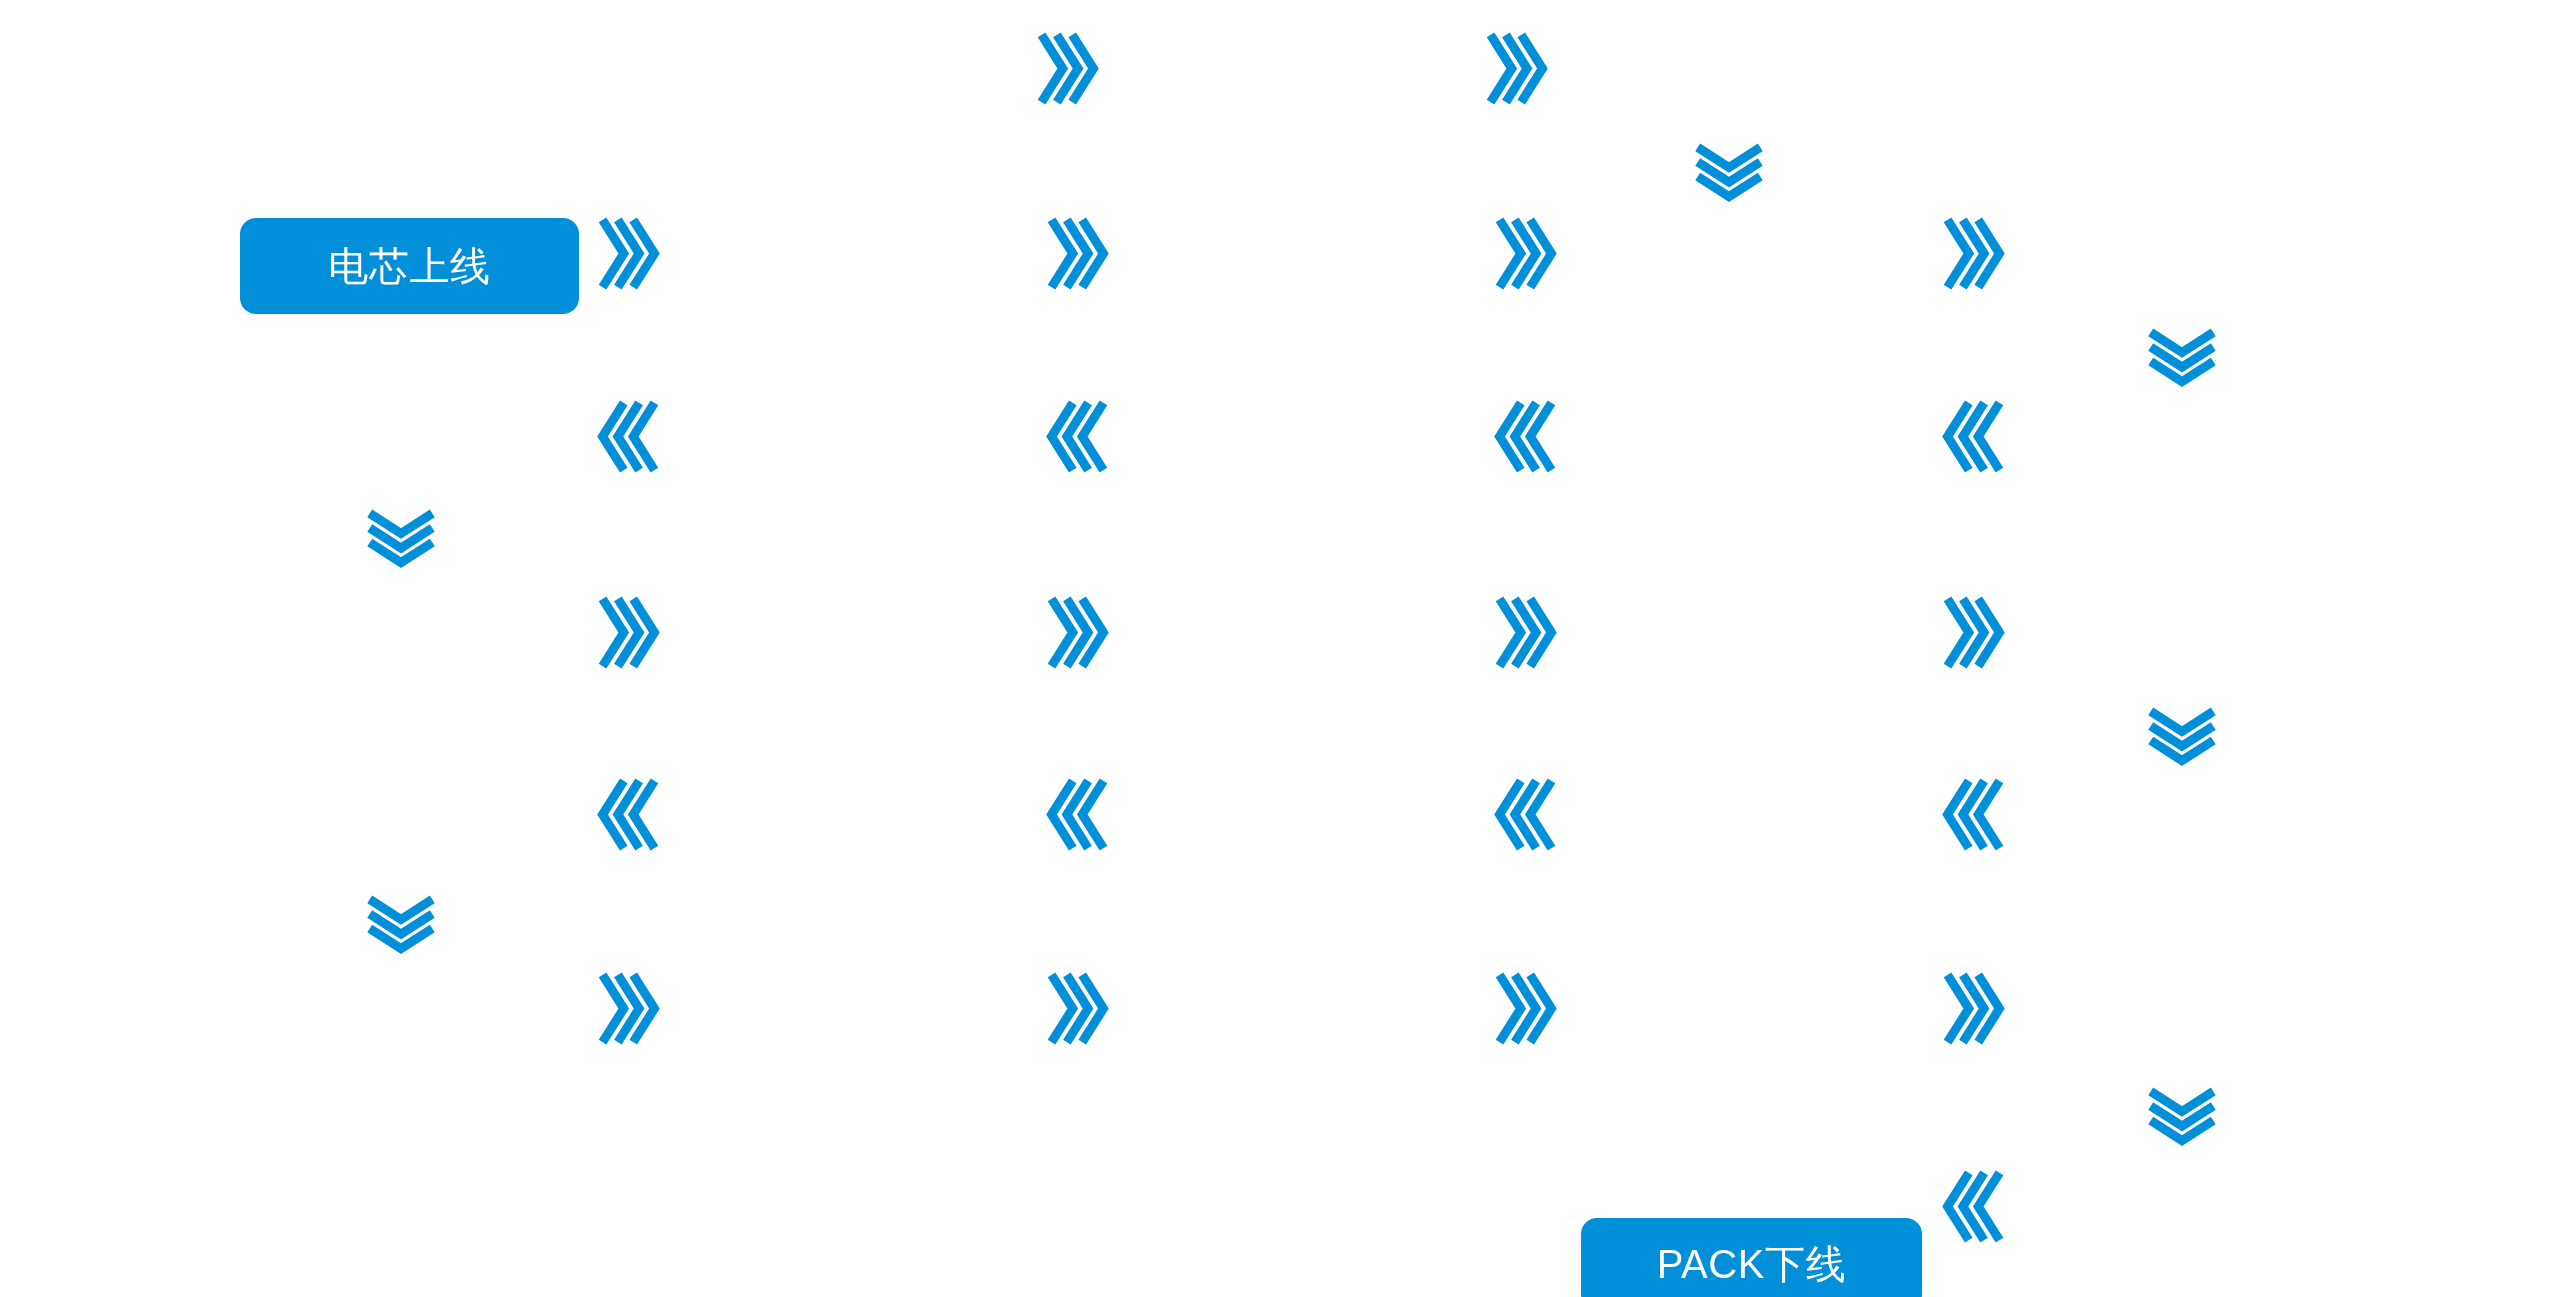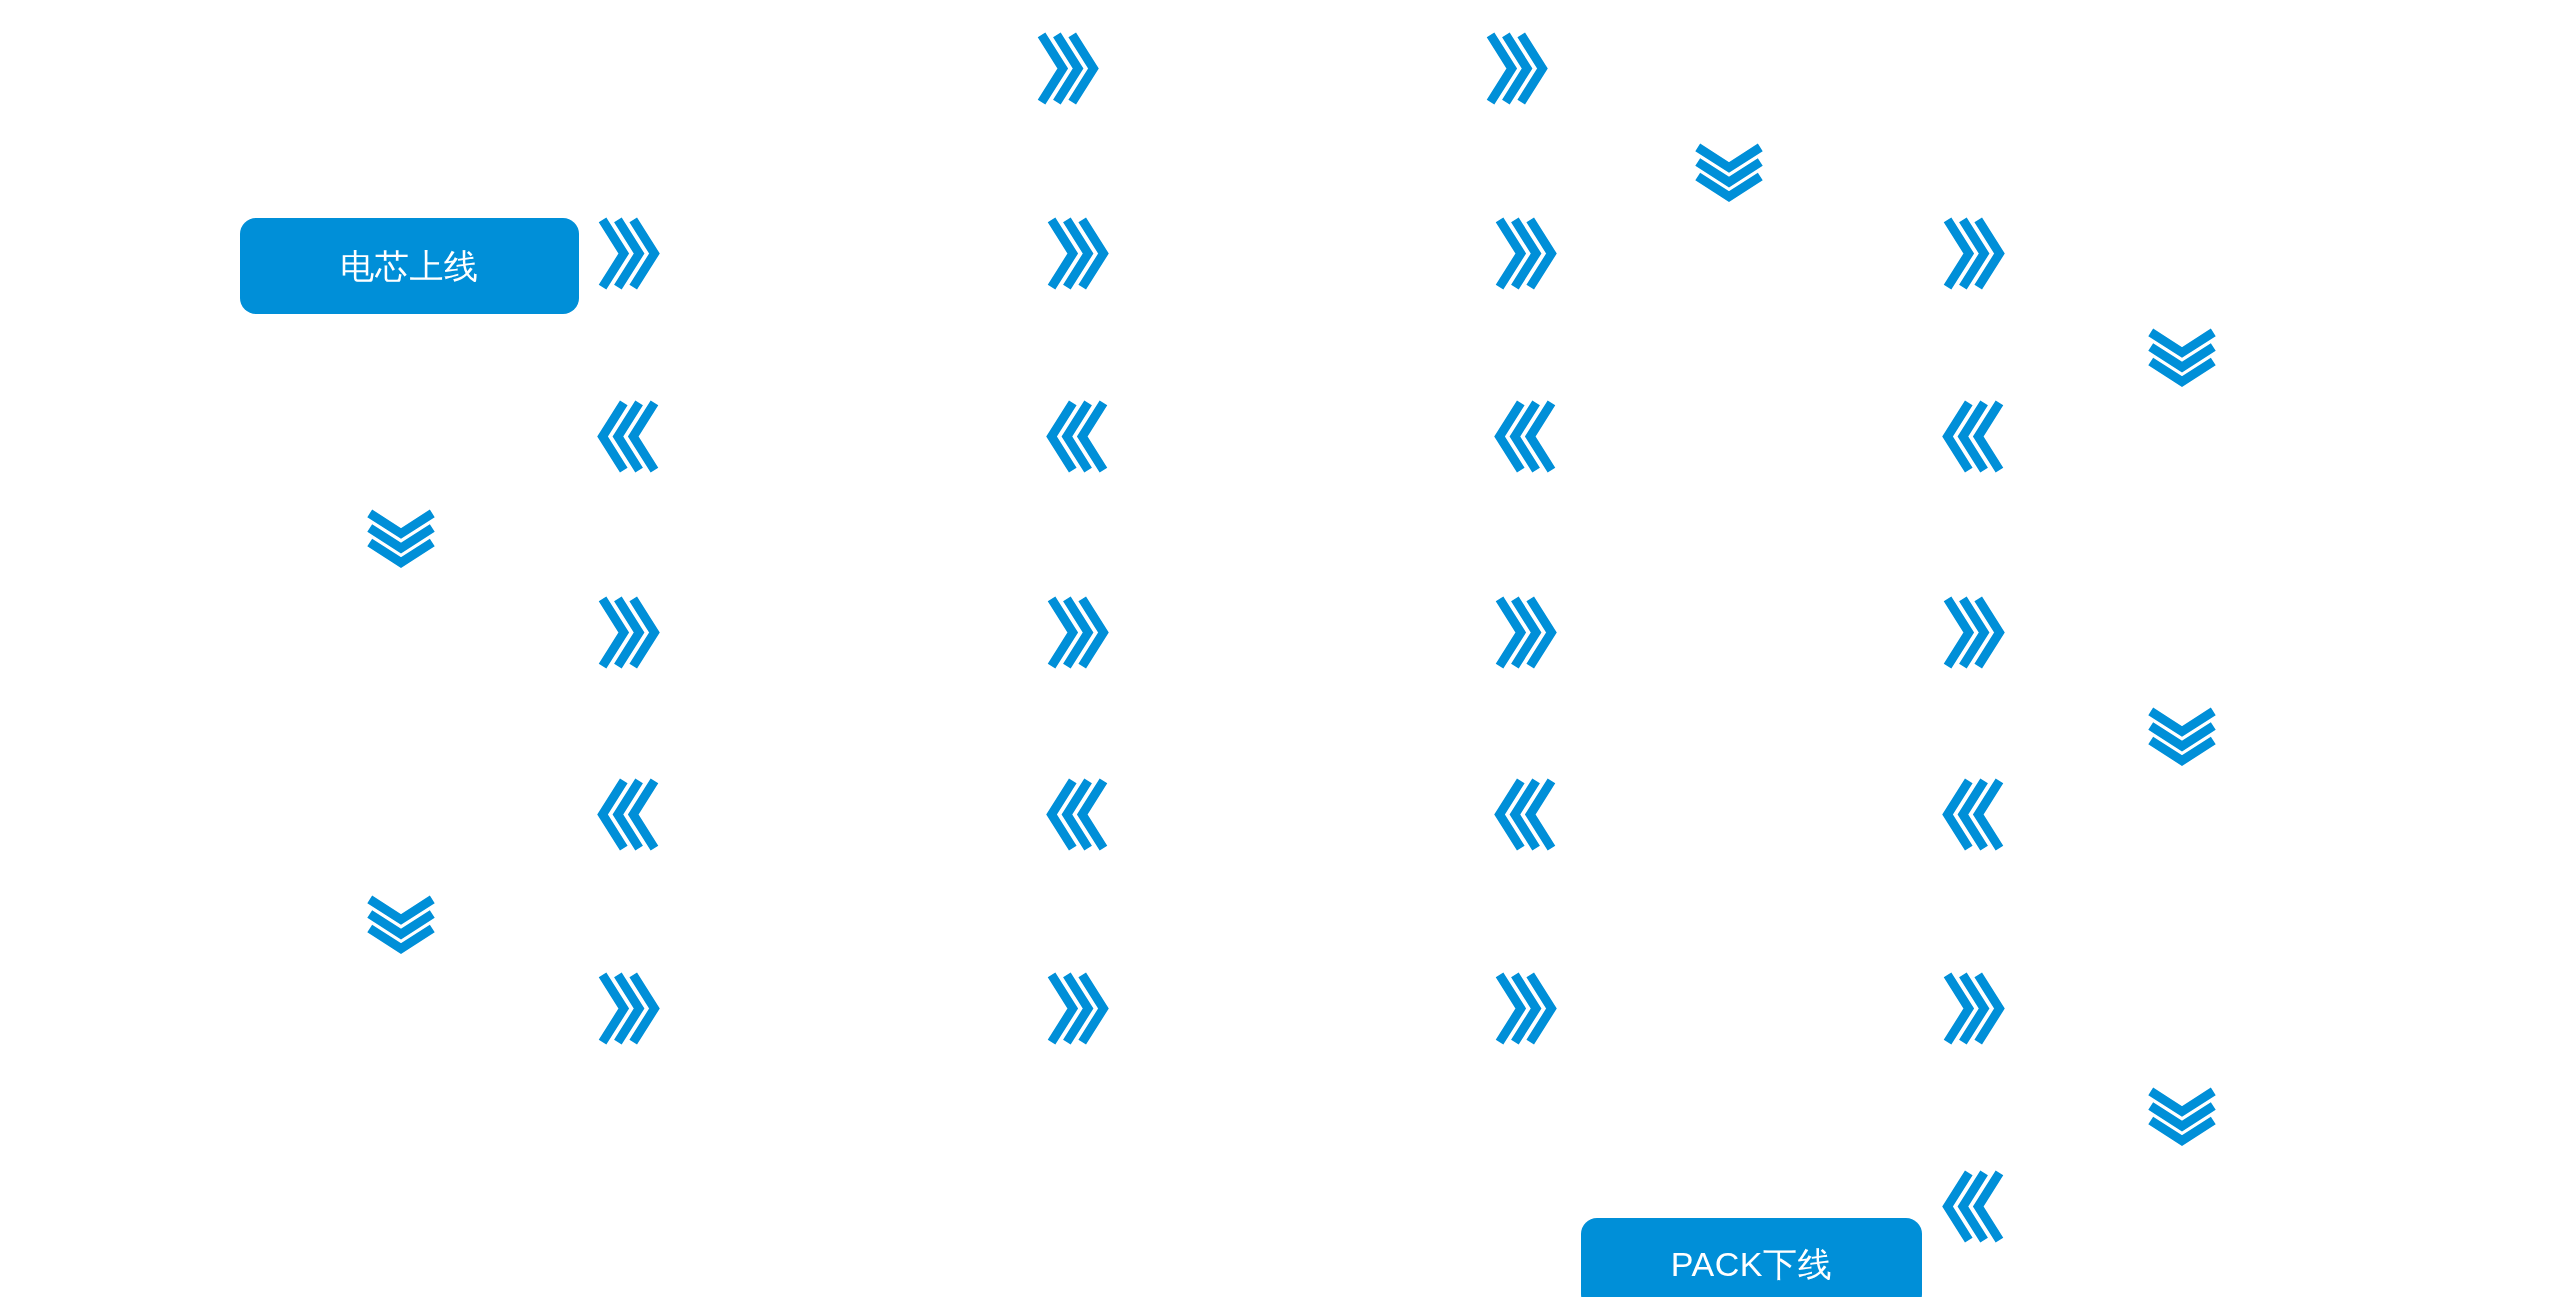--- a/index.html
+++ b/index.html
@@ -20,21 +20,21 @@
   }
   .node {
     position: absolute;
     box-sizing: border-box;
     border-radius: 16px;
     background: #008fd8;
     color: #ffffff;
     display: flex;
     align-items: center;
     justify-content: center;
-    font-size: 34px;
+    font-size: 40px;
     font-weight: 400;
     letter-spacing: 0.6px;
     line-height: 1;
     user-select: none;
     cursor: pointer;
   }
   .arrow {
     position: absolute;
     display: block;
     pointer-events: none;

